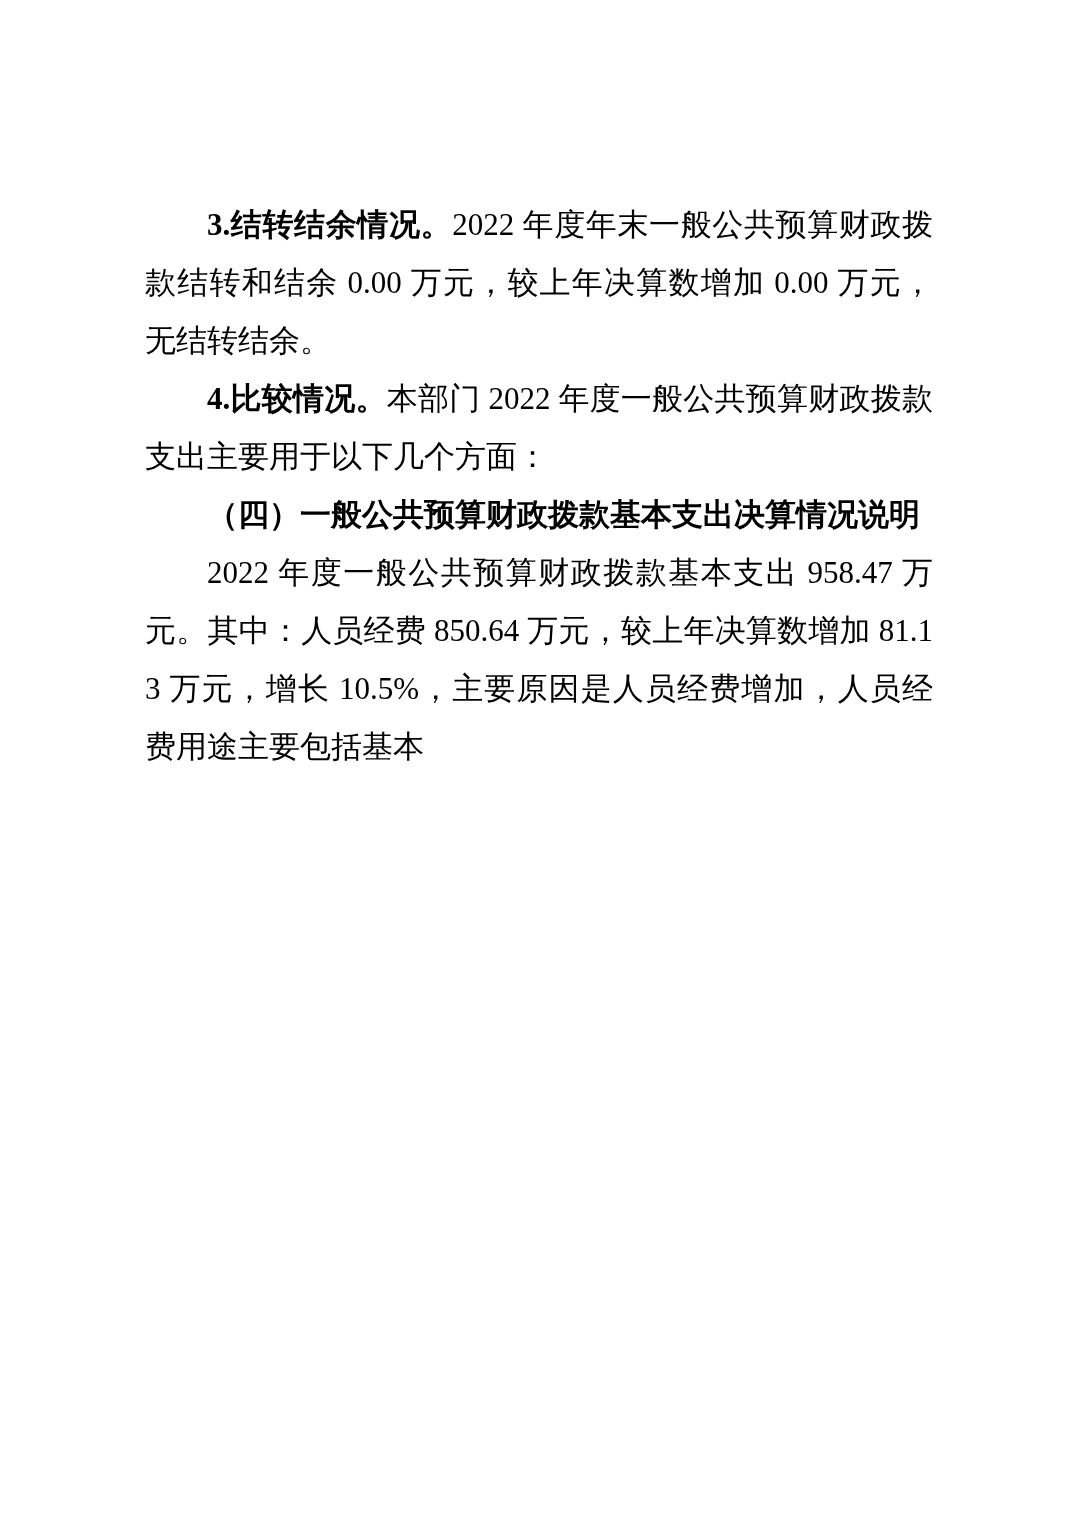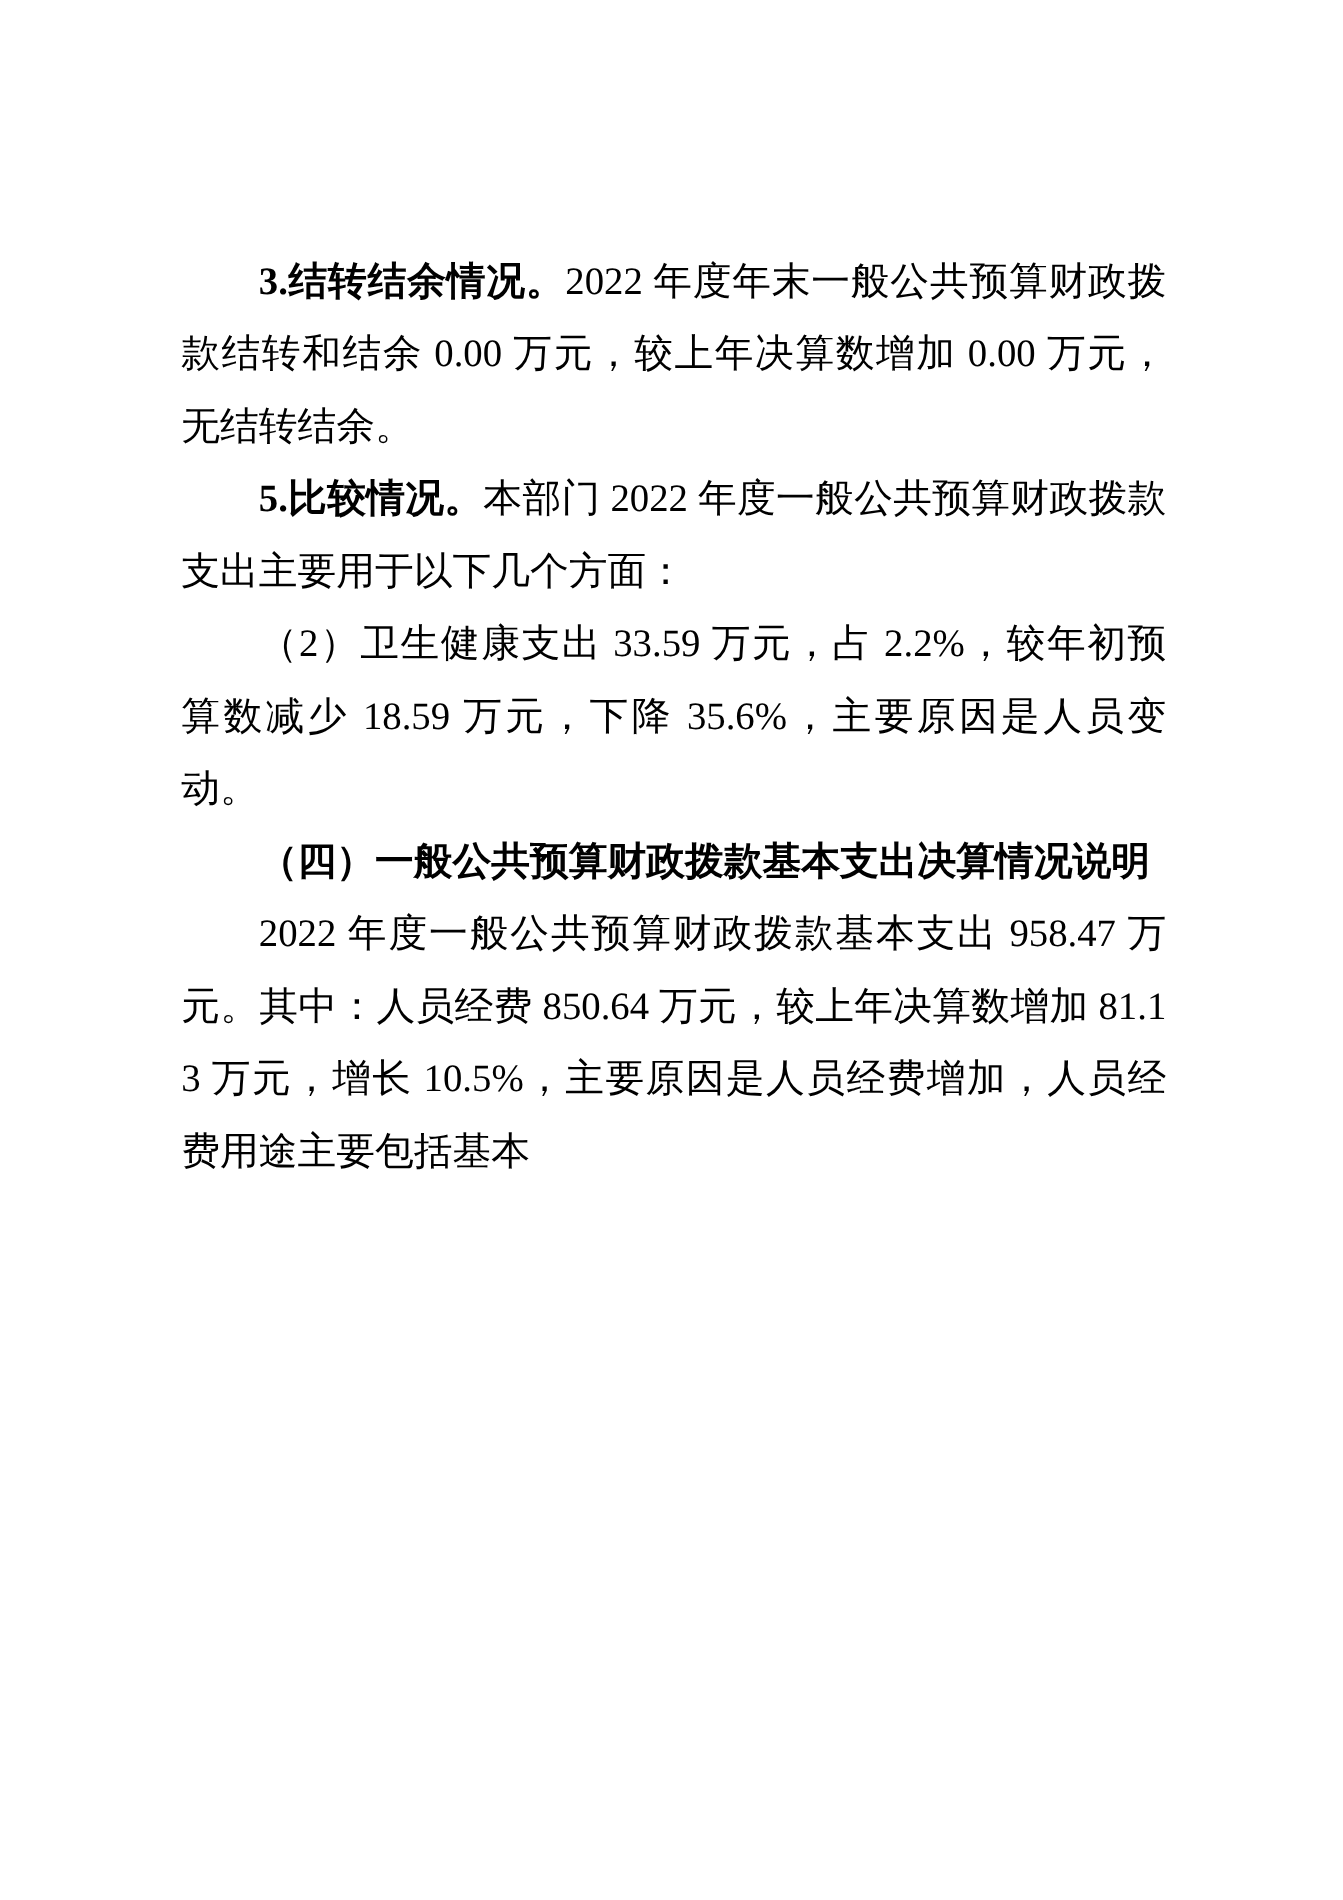--- a/index.html
+++ b/index.html
@@ -36,24 +36,23 @@
   }
 </style>
 </head>
 <body>
 
 <div class="page">
   <div class="content">
 
     <p><span class="lead">3.结转结余情况。</span><span>2022 年度年末一般公共预算财政拨款结转和结余 0.00 万元，较上年决算数增加 0.00 万元，无结转结余。</span></p>
 
-    <p><span class="lead">5.比较情况。</span><span>本部门 2022 年度一般公共预算财政拨款支出主要用于以下几个方面：</span></p>
+    <p><span class="lead">4.比较情况。</span><span>本部门 2022 年度一般公共预算财政拨款支出主要用于以下几个方面：</span></p>
 
 
-    <p><span class="lead"></span><span>（2）卫生健康支出 33.59 万元，占 2.2%，较年初预算数减少 18.59 万元，下降 35.6%，主要原因是人员变动。</span></p>
 
 
 
 
     <p><span class="lead">（四）一般公共预算财政拨款基本支出决算情况说明</span><span></span></p>
 
     <p><span class="lead"></span><span>2022 年度一般公共预算财政拨款基本支出 958.47 万元。其中：人员经费 850.64 万元，较上年决算数增加 81.13 万元，增长 10.5%，主要原因是人员经费增加，人员经费用途主要包括基本</span></p>
 
   </div>
 </div>

